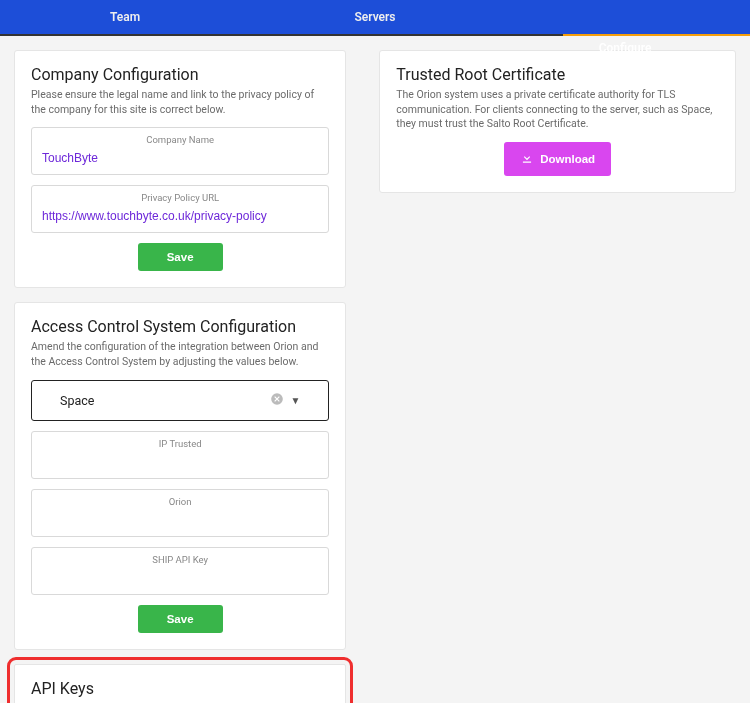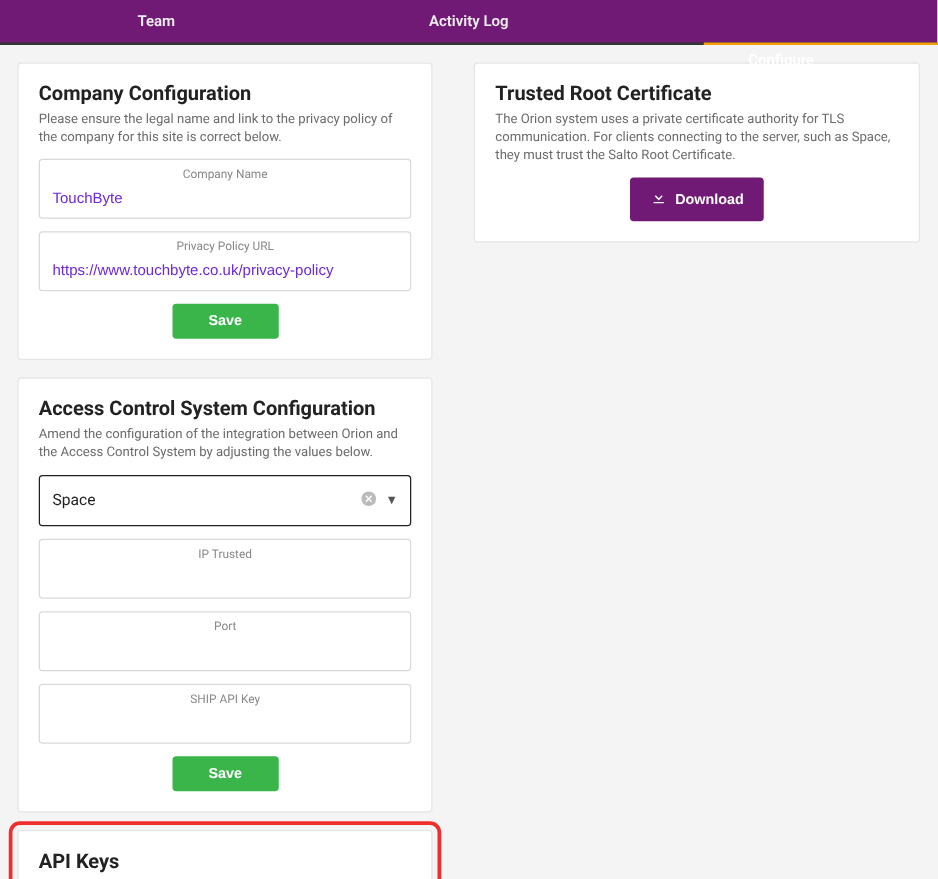--- a/index.html
+++ b/index.html
@@ -1,47 +1,47 @@
 <!DOCTYPE html>
 <html><head>
 <meta charset="utf-8">
 <style>
   * { box-sizing: border-box; margin: 0; padding: 0; }
   body { font-family: -apple-system, BlinkMacSystemFont, "Segoe UI", Roboto, Helvetica, Arial, sans-serif; background:#f4f4f4; width:750px; }
-  .topnav { background:#701a75; display:flex; height:36px; border-bottom:2px solid #333; position:relative; }
+  .topnav { background:#1d4ed8; display:flex; height:36px; border-bottom:2px solid #333; position:relative; }
   .topnav .tab { flex:1; color:#eee; font-size:12px; font-weight:600; display:flex; align-items:center; justify-content:center; cursor:pointer; }
   .topnav .tab.active { color:#fff;margin-top:48px; }
   .topnav .underline { position:absolute; bottom:-2px; right:0; width:25%; height:2px; background:#f59e0b; }
   .page { padding:14px; display:flex; gap:18px; align-items:flex-start; }
   .col { display:flex; flex-direction:column; gap:14px; }
   .left { width:340px; }
   .right { width:380px;padding-left:15px; }
   .card { background:#fff; border:1px solid #e5e5e5; border-radius:3px; padding:14px 16px 16px; }
-  .card h2 { font-size:16px; font-weight:700; color:#222; margin-bottom:4px; }
+  .card h2 { font-size:16px; font-weight:400; color:#222; margin-bottom:4px; }
   .card p.desc { font-size:10.5px; color:#6b6b6b; line-height:1.4; margin-bottom:10px; }
   .field { border:1px solid #d9d9d9; border-radius:3px; padding:6px 10px 8px; margin-bottom:10px; }
   .field .flabel { font-size:9.5px; color:#888; display:block; margin-bottom:2px;text-align:center; }
   .field input { border:none; outline:none; width:100%; font-size:12px; color:#6d28d9; background:transparent; }
   .field.empty input { color:#888; }
   .btn-row { display:flex; justify-content:center; }
   .btn { display:inline-flex; align-items:center; gap:6px; border:none; cursor:pointer; border-radius:3px; font-size:11.5px; font-weight:600; padding:8px 29px; }
   .btn.green { background:#39b54a; color:#fff; }
-  .btn.dark { background:#701a75; color:#fff; padding:9px 16px;text-align:right; }
-  .select { border:1.5px solid #222; border-radius:3px; padding:10px 10px; display:flex; align-items:center; justify-content:space-between; margin-bottom:10px; cursor:pointer; }
+  .btn.dark { background:#d946ef; color:#fff; padding:9px 16px;text-align:right; }
+  .select { border:1.5px solid #222; border-radius:3px; padding:10px 28px; display:flex; align-items:center; justify-content:space-between; margin-bottom:10px; cursor:pointer; }
   .select .val { font-size:12.5px; color:#222; }
   .select .icons { display:flex; align-items:center; gap:6px; color:#888; }
   .highlight { outline:3px solid #ef2e2e; outline-offset:4px; border-radius:2px; }
   svg.ico { width:14px; height:14px; fill:currentColor; }
 </style>
 </head>
 <body>
 
 <div class="topnav">
   <div class="tab">Team</div>
-  <div class="tab">Activity Log</div>
+  <div class="tab">Servers</div>
   <div class="tab active">Configure</div>
   <div class="underline"></div>
 </div>
 
 <div class="page">
   <div class="col left">
 
     <div class="card">
       <h2>Company Configuration</h2>
       <p class="desc">Please ensure the legal name and link to the privacy policy of the company for this site is correct below.</p>
@@ -77,21 +77,21 @@
           <span style="font-size:10px;color:#555;">▼</span>
         </span>
       </div>
 
       <div class="field empty">
         <span class="flabel">IP Trusted</span>
         <input type="text" style="">
       </div>
 
       <div class="field empty">
-        <span class="flabel">Port</span>
+        <span class="flabel">Orion</span>
         <input type="text" style="">
       </div>
 
       <div class="field empty">
         <span class="flabel">SHIP API Key</span>
         <input type="text" style="">
       </div>
 
       <div class="btn-row">
         <button class="btn green">Save</button>

